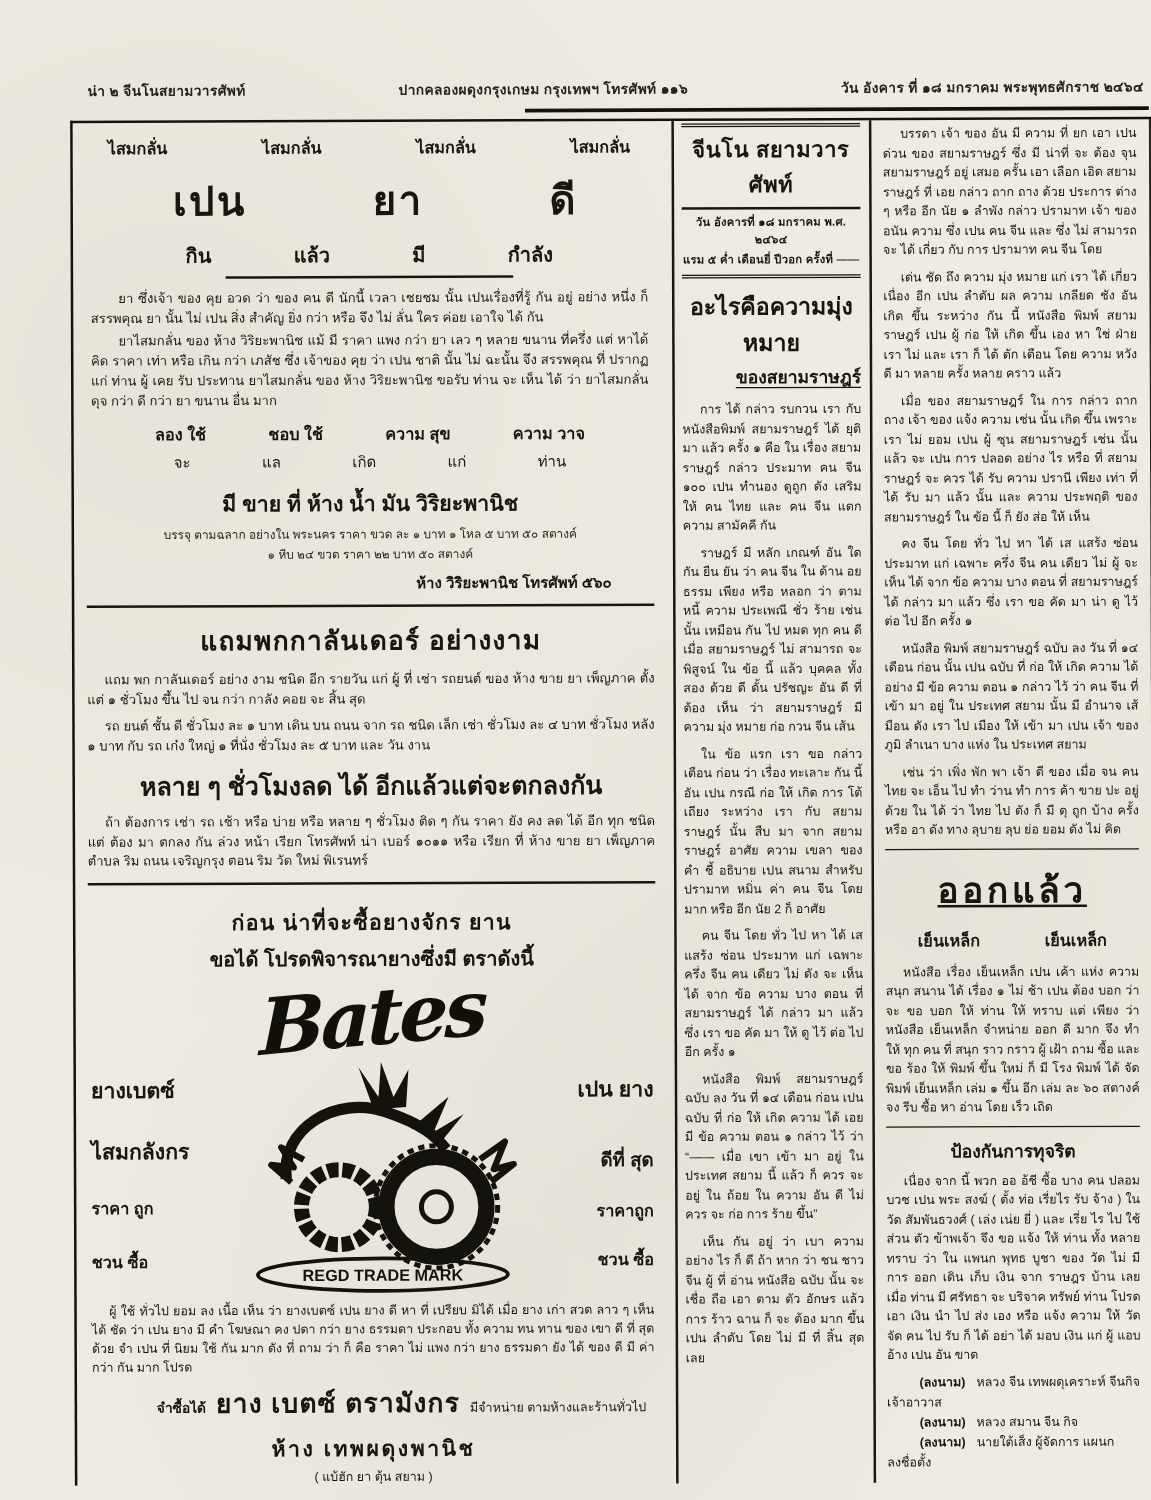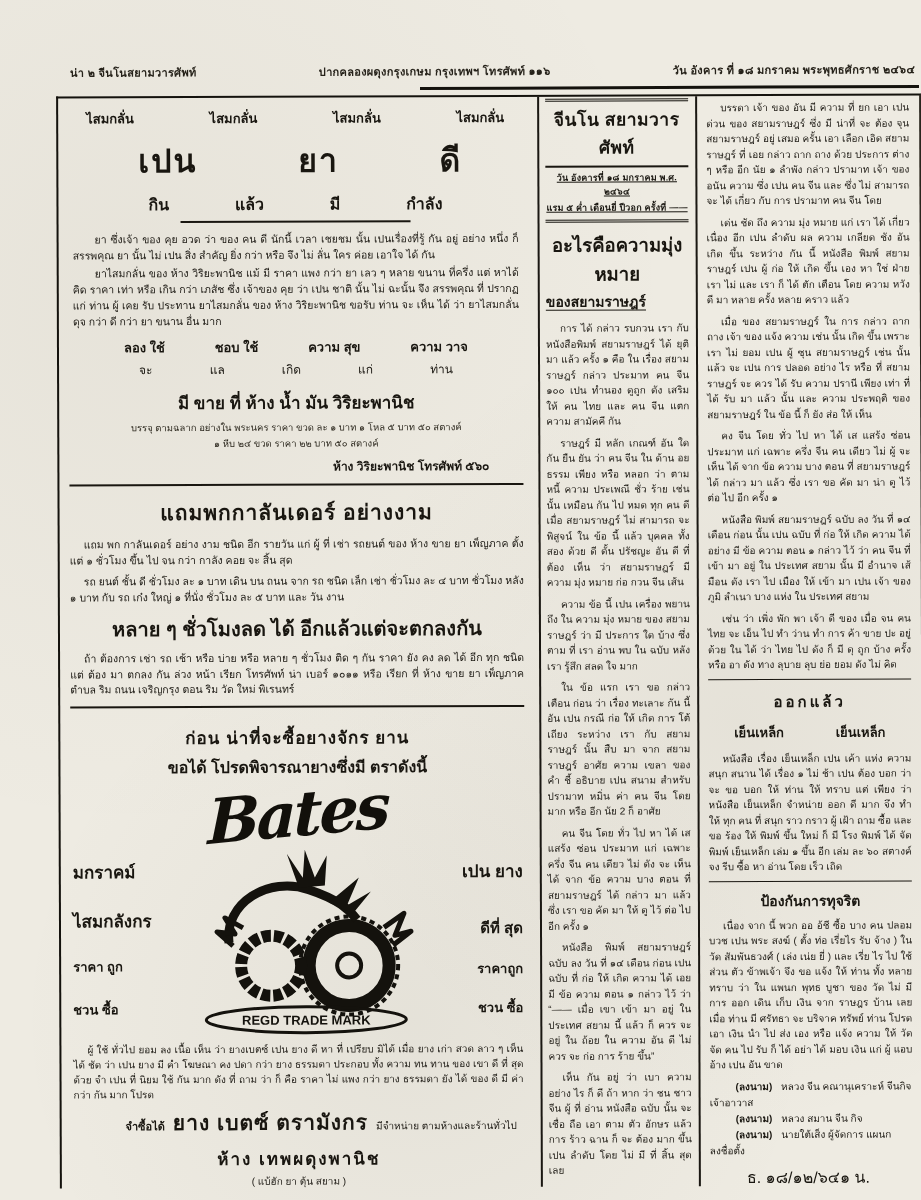--- a/index.html
+++ b/index.html
@@ -63,26 +63,26 @@
   .buyline{display:flex;align-items:baseline;justify-content:center;gap:8px;margin:4px 0;}
   .buy-prefix{font-size:11px;font-weight:bold;margin-left:45px;}
   .buy-brand{font-size:21px;font-weight:bold;letter-spacing:1px;}
   .buy-suffix{font-size:10px;}
   .store-name{text-align:center;font-size:17px;font-weight:bold;margin:6px 0 2px 0;letter-spacing:2px;}
   .store-sub{text-align:center;font-size:10px;margin:0 0 4px 0;}
   
   .masthead{border-top:3px double #14120d;border-bottom:3px double #14120d;padding:4px 0 3px 0;margin-top:2px;}
   .masthead-title{text-align:center;font-size:17.5px;font-weight:bold;letter-spacing:.5px;}
   .masthead-rule{height:0;border-top:2px solid #191610;margin:4px 0 3px 0;}
-  .mast-date{text-align:center;font-size:9px;font-weight:bold;margin:2px 0;letter-spacing:.2px;text-decoration:underline;}
+  .mast-date{text-align:center;font-size:9px;font-weight:bold;margin:2px 0;letter-spacing:.2px;}
   .art-h1{text-align:center;font-size:18.5px;font-weight:bold;margin:8px 0 2px 0;}
-  .art-h2{text-align:left;font-size:14px;font-weight:bold;margin:0 0 8px 0;
+  .art-h2{text-align:right;font-size:14px;font-weight:bold;margin:0 0 8px 0;
     text-decoration:underline;text-underline-offset:3px;}
   
-  .out-h{ text-align:center;font-size:15px;font-weight:bold;letter-spacing:3px;margin:10px 0 8px 0;}
+  .out-h{ text-align:center;font-size:28px;font-weight:bold;letter-spacing:3px;margin:10px 0 8px 0;text-decoration:underline;}
   .titlesrow{display:flex;justify-content:space-around;font-size:13px;font-weight:bold;margin:0 0 8px 0;}
   .notice-h{text-align:center;font-size:14px;font-weight:bold;margin:8px 0 6px 0;}
   .sig-line{font-size:10px;line-height:16px;}
   .sig-indent{padding-left:26px;}
   .sig-prefix{font-weight:bold;margin-right:6px;}
   .daterow{display:flex;justify-content:center;font-size:16px;font-weight:normal;
     padding:6px 10px 4px 4px;}
   .emblem-svg{display:block;margin:0 auto;}
 </style>
 </head>
@@ -151,21 +151,21 @@
 
     <hr class="hr">
 
     <div>
       <div class="bates-h1">ก่อน น่าที่จะซื้อยางจักร ยาน</div>
       <div class="bates-h2">ขอได้ โปรดพิจารณายางซึ่งมี ตราดังนี้</div>
       <div class="bates-logo">Bates</div>
 
       <div class="emblem-wrap">
         <div class="emblem-labels">
-          <span class="l1">มกราคม์</span>
+          <span class="l1">ยางเบตซ์</span>
           <span class="l1">ไสมกลังกร</span>
           <span class="l3">ราคา ถูก</span>
           <span class="l3">ชวน ซื้อ</span>
         </div>
 
         <div>
           <svg class="emblem-svg" width="215" height="190" viewBox="0 0 215 190">
 
             <circle cx="150" cy="118" r="40" fill="none" stroke="#14120d" stroke-width="13"></circle>
             <circle cx="150" cy="118" r="49" fill="none" stroke="#14120d" stroke-width="4" stroke-dasharray="5 4"></circle>
@@ -217,21 +217,20 @@
       <div class="masthead-rule"></div>
       <div class="mast-date">วัน อังคารที่ ๑๘ มกราคม พ.ศ. ๒๔๖๔</div>
       <div class="mast-date">แรม ๕ ค่ำ เดือนยี่ ปีวอก ครั้งที่ ——</div>
     </div>
 
     <div class="art-h1">อะไรคือความมุ่งหมาย</div>
     <div class="art-h2">ของสยามราษฎร์</div>
 
     <p class="para">การ ได้ กล่าว รบกวน เรา กับ หนังสือพิมพ์ สยามราษฎร์ ได้ ยุติ มา แล้ว ครั้ง ๑ คือ ใน เรื่อง สยามราษฎร์ กล่าว ประมาท คน จีน ๑๐๐ เปน ทำนอง ดูถูก ดัง เสริม ให้ คน ไทย และ คน จีน แตก ความ สามัคคี กัน</p>
     <p class="para">ราษฎร์ มี หลัก เกณฑ์ อัน ใด กัน ยืน ยัน ว่า คน จีน ใน ด้าน อยธรรม เพียง หรือ หลอก ว่า ตาม หนี้ ความ ประเพณี ชั่ว ร้าย เช่น นั้น เหมือน กัน ไป หมด ทุก คน ดี เมื่อ สยามราษฎร์ ไม่ สามารถ จะ พิสูจน์ ใน ข้อ นี้ แล้ว บุคคล ทั้ง สอง ด้วย ดี ดั้น ปรัชญะ อัน ดี ที่ ต้อง เห็น ว่า สยามราษฎร์ มี ความ มุ่ง หมาย ก่อ กวน จีน เส้น</p>
-    <p class="para">ความ ข้อ นี้ เปน เครื่อง พยาน ถึง ใน ความ มุ่ง หมาย ของ สยามราษฎร์ ว่า มี ประการ ใด บ้าง ซึ่ง ตาม ที่ เรา อ่าน พบ ใน ฉบับ หลัง เรา รู้สึก สลด ใจ มาก</p>
     <p class="para">ใน ข้อ แรก เรา ขอ กล่าว เตือน ก่อน ว่า เรื่อง ทะเลาะ กัน นี้ อัน เปน กรณี ก่อ ให้ เกิด การ โต้ เถียง ระหว่าง เรา กับ สยามราษฎร์ นั้น สืบ มา จาก สยามราษฎร์ อาศัย ความ เขลา ของ คำ ชี้ อธิบาย เปน สนาม สำหรับ ปรามาท หมิ่น ค่า คน จีน โดย มาก หรือ อีก นัย 2 ก็ อาศัย</p>
     <p class="para">คน จีน โดย ทั่ว ไป หา ได้ เส แสร้ง ซ่อน ประมาท แก่ เฉพาะ ครึ่ง จีน คน เดียว ไม่ ดัง จะ เห็น ได้ จาก ข้อ ความ บาง ตอน ที่ สยามราษฎร์ ได้ กล่าว มา แล้ว ซึ่ง เรา ขอ คัด มา ให้ ดู ไว้ ต่อ ไป อีก ครั้ง ๑</p>
     <p class="para">หนังสือ พิมพ์ สยามราษฎร์ ฉบับ ลง วัน ที่ ๑๔ เดือน ก่อน เปน ฉบับ ที่ ก่อ ให้ เกิด ความ ได้ เอย มี ข้อ ความ ตอน ๑ กล่าว ไว้ ว่า “—— เมื่อ เขา เข้า มา อยู่ ใน ประเทศ สยาม นี้ แล้ว ก็ ควร จะ อยู่ ใน ถ้อย ใน ความ อัน ดี ไม่ ควร จะ ก่อ การ ร้าย ขึ้น”</p>
     <p class="para">เห็น กัน อยู่ ว่า เบา ความ อย่าง ไร ก็ ดี ถ้า หาก ว่า ชน ชาว จีน ผู้ ที่ อ่าน หนังสือ ฉบับ นั้น จะ เชื่อ ถือ เอา ตาม ตัว อักษร แล้ว การ ร้าว ฉาน ก็ จะ ต้อง มาก ขึ้น เปน ลำดับ โดย ไม่ มี ที่ สิ้น สุด เลย</p>
 
   </div>
 
   <div class="vrule" style="left:637px"></div>
 
   <div class="col col-right">
@@ -254,21 +253,21 @@
     </div>
 
     <hr class="hr-thin">
 
     <div>
       <div class="notice-h">ป้องกันการทุจริต</div>
       <p class="para">เนื่อง จาก นี้ พวก ออ อ้ชี ซื้อ บาง คน ปลอม บวช เปน พระ สงฆ์ ( ตั้ง ท่อ เรี่ยไร รับ จ้าง ) ใน วัด สัมพันธวงศ์ ( เล่ง เน่ย ยี่ ) และ เรี่ย ไร ไป ใช้ ส่วน ตัว ข้าพเจ้า จึง ขอ แจ้ง ให้ ท่าน ทั้ง หลาย ทราบ ว่า ใน แพนก พุทธ บูชา ของ วัด ไม่ มี การ ออก เดิน เก็บ เงิน จาก ราษฎร บ้าน เลย เมื่อ ท่าน มี ศรัทธา จะ บริจาค ทรัพย์ ท่าน โปรด เอา เงิน นำ ไป ส่ง เอง หรือ แจ้ง ความ ให้ วัด จัด คน ไป รับ ก็ ได้ อย่า ได้ มอบ เงิน แก่ ผู้ แอบ อ้าง เปน อัน ขาด</p>
 
       <div class="sig-line sig-indent">
         <span class="sig-prefix">(ลงนาม)</span>
-        <span>หลวง จีน คณานุเคราะห์ จีนกิจ</span>
+        <span>หลวง จีน เทพผดุเคราะห์ จีนกิจ</span>
       </div>
       <div class="sig-line">เจ้าอาวาส</div>
       <div class="sig-line sig-indent">
         <span class="sig-prefix">(ลงนาม)</span>
         <span>หลวง สมาน จีน กิจ</span>
       </div>
       <div class="sig-line sig-indent">
         <span class="sig-prefix">(ลงนาม)</span>
         <span>นายใต้เส็ง  ผู้จัดการ แผนก</span>
       </div>

